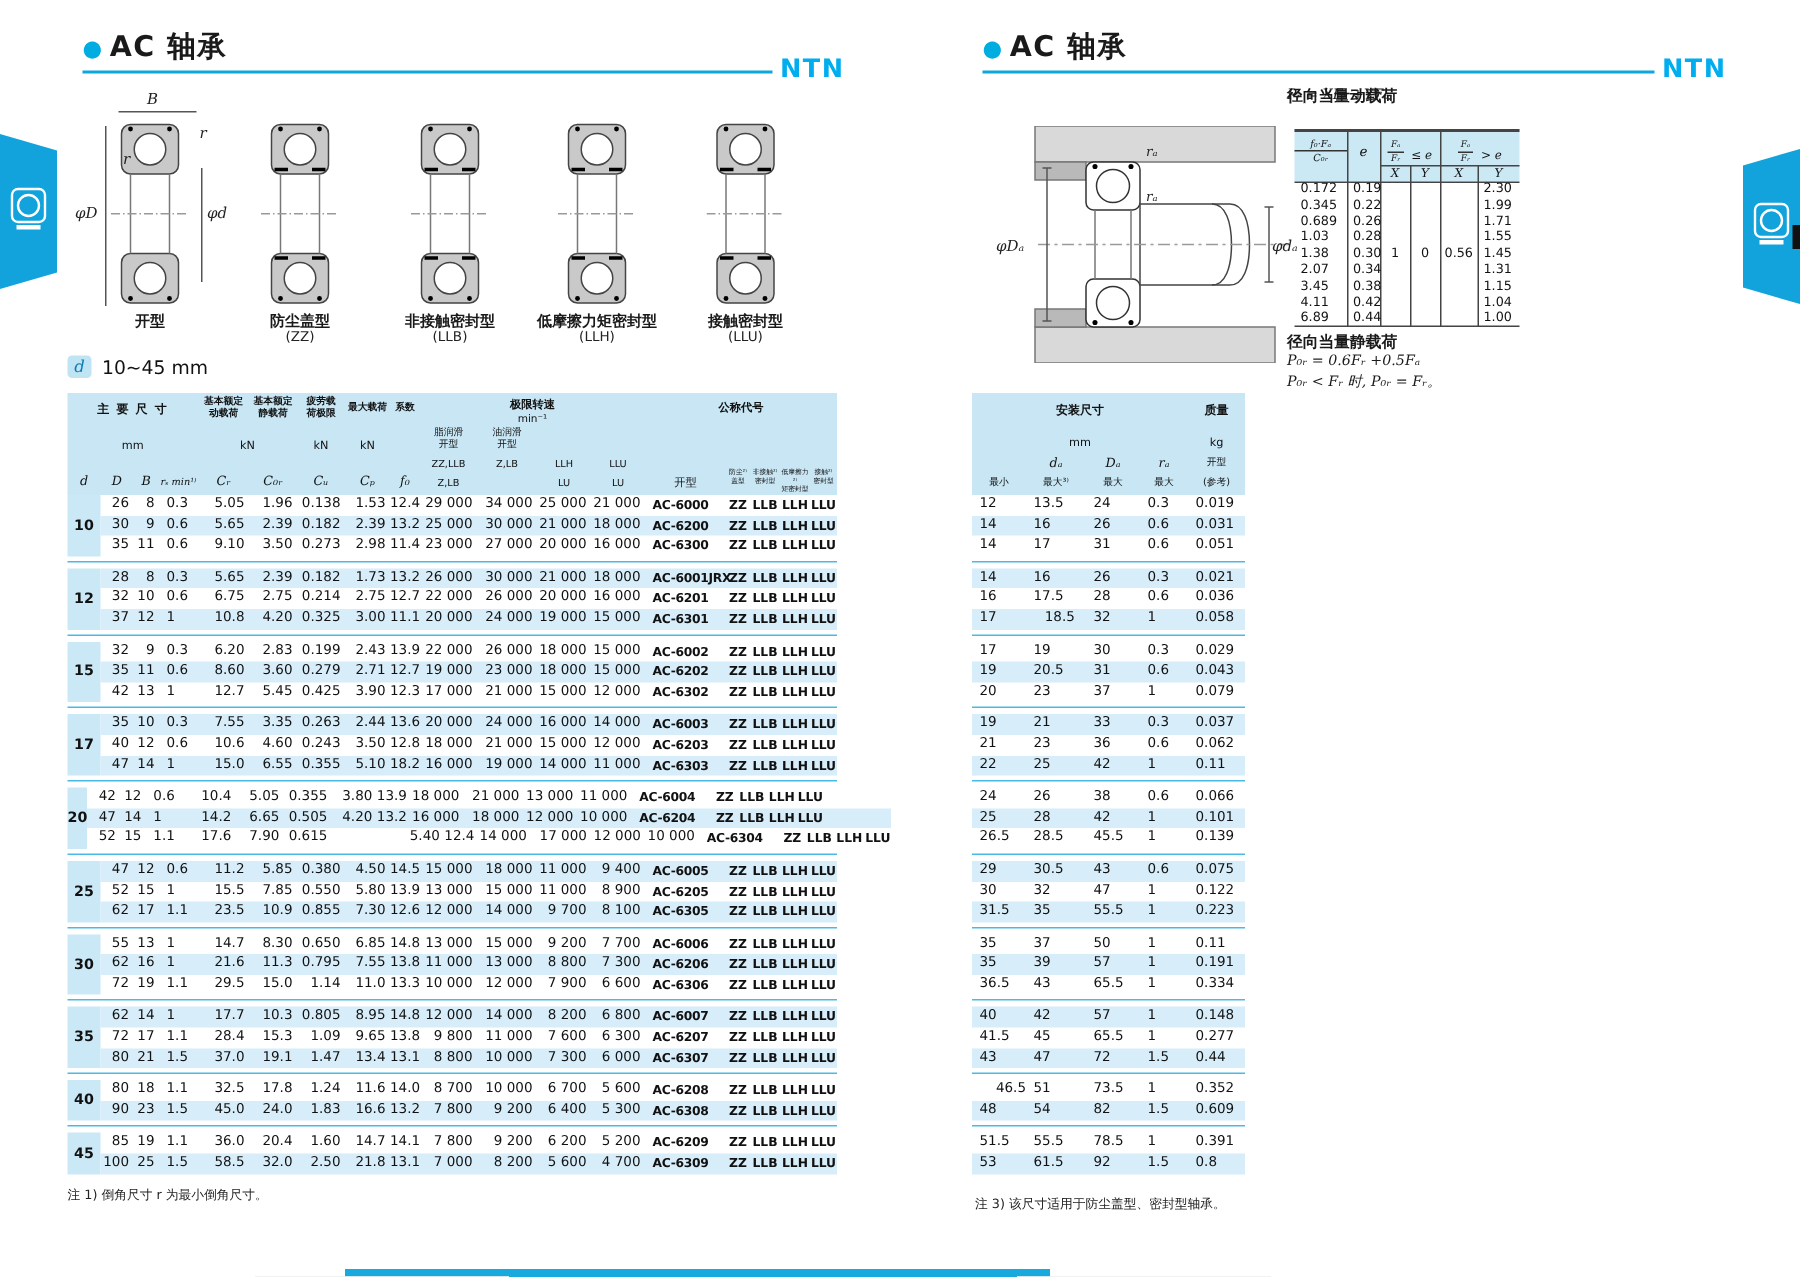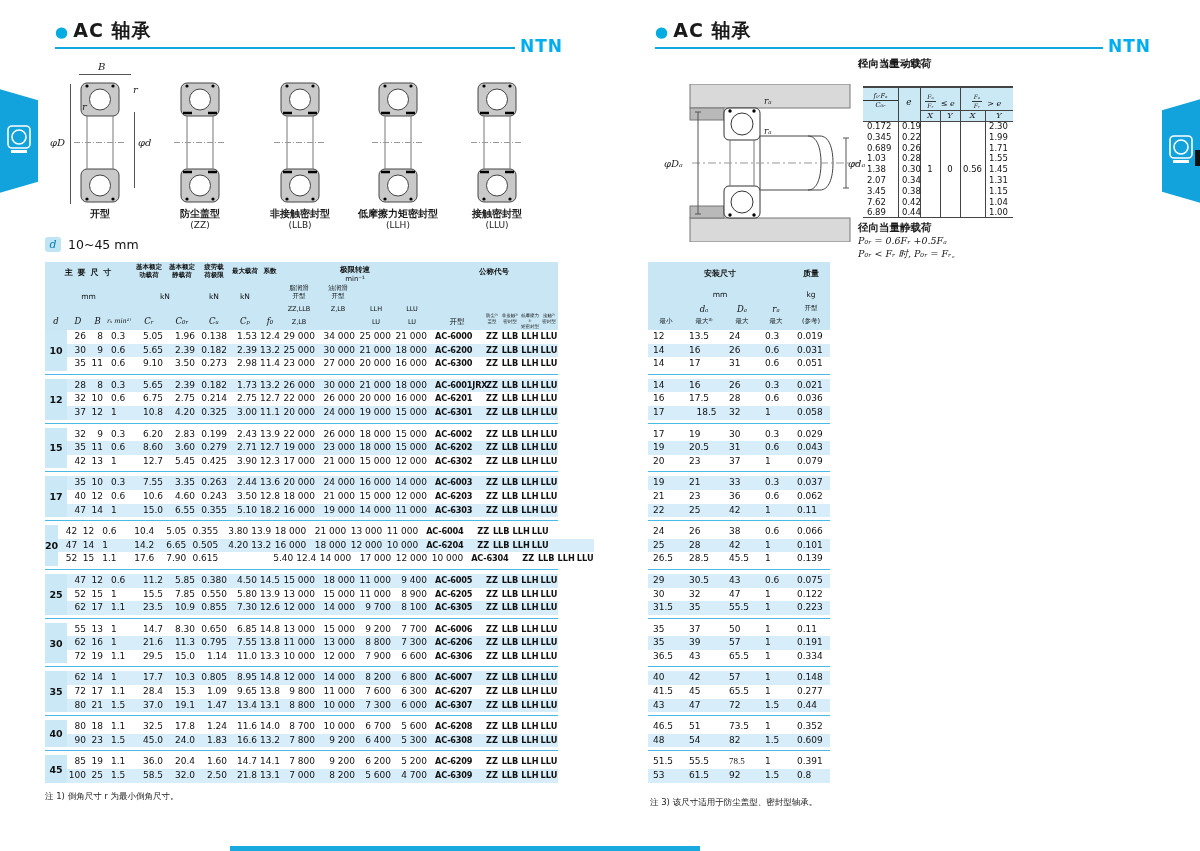--- a/index.html
+++ b/index.html
@@ -933,21 +933,21 @@
             <span class="ld" style="width: 65px;"></span>
             <span class="ld" style="width: 28px;">1.31</span>
           </div>
           <div class="lrow">
             <span class="ld" style="width: 35px;">3.45</span>
             <span class="ld" style="width: 22px;">0.38</span>
             <span class="ld" style="width: 65px;"></span>
             <span class="ld" style="width: 28px;">1.15</span>
           </div>
           <div class="lrow">
-            <span class="ld" style="width: 35px;">7.62</span>
+            <span class="ld" style="width: 35px;">4.11</span>
             <span class="ld" style="width: 22px;">0.42</span>
             <span class="ld" style="width: 65px;"></span>
             <span class="ld" style="width: 28px;">1.04</span>
           </div>
           <div class="lrow">
             <span class="ld" style="width: 35px;">6.89</span>
             <span class="ld" style="width: 22px;">0.44</span>
             <span class="ld" style="width: 65px;"></span>
             <span class="ld" style="width: 28px;">1.00</span>
           </div>
@@ -1197,21 +1197,21 @@
               <span class="tc lf" style="width: 38px;">0.44</span>
             </div>
           </div>
         </div>
         <div class="sep">
           <i></i>
         </div>
         <div class="grp">
           <div class="rowsbox">
             <div class="trow">
-              <span class="tc lf" style="width: 36px;">46.5</span>
+              <span class="tc lf" style="width: 36px; text-align: right;">46.5</span>
               <span class="tc lf" style="width: 40px;">51</span>
               <span class="tc lf" style="width: 36px;">73.5</span>
               <span class="tc lf" style="width: 32px;">1</span>
               <span class="tc lf" style="width: 38px;">0.352</span>
             </div>
             <div class="trow alt">
               <span class="tc lf" style="width: 36px;">48</span>
               <span class="tc lf" style="width: 40px;">54</span>
               <span class="tc lf" style="width: 36px;">82</span>
               <span class="tc lf" style="width: 32px;">1.5</span>
@@ -1220,21 +1220,21 @@
           </div>
         </div>
         <div class="sep">
           <i></i>
         </div>
         <div class="grp">
           <div class="rowsbox">
             <div class="trow">
               <span class="tc lf" style="width: 36px;">51.5</span>
               <span class="tc lf" style="width: 40px;">55.5</span>
-              <span class="tc lf" style="width: 36px; font-family: Liberation Serif, serif;">78.5</span>
+              <span class="tc lf" style="width: 36px;">78.5</span>
               <span class="tc lf" style="width: 32px;">1</span>
               <span class="tc lf" style="width: 38px;">0.391</span>
             </div>
             <div class="trow alt">
               <span class="tc lf" style="width: 36px;">53</span>
               <span class="tc lf" style="width: 40px;">61.5</span>
               <span class="tc lf" style="width: 36px;">92</span>
               <span class="tc lf" style="width: 32px;">1.5</span>
               <span class="tc lf" style="width: 38px;">0.8</span>
             </div>

